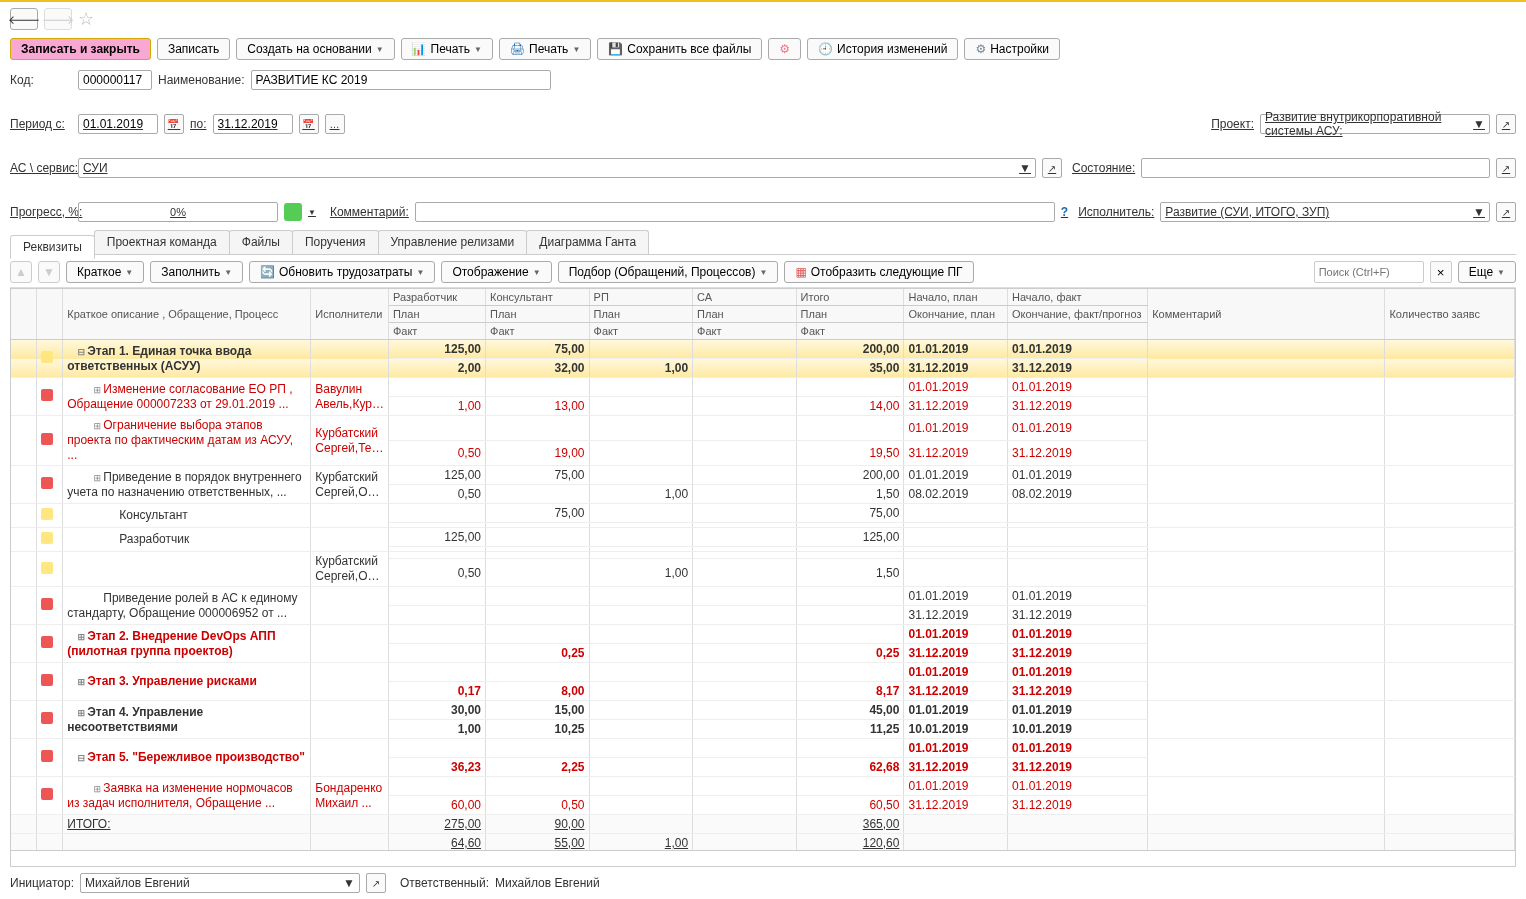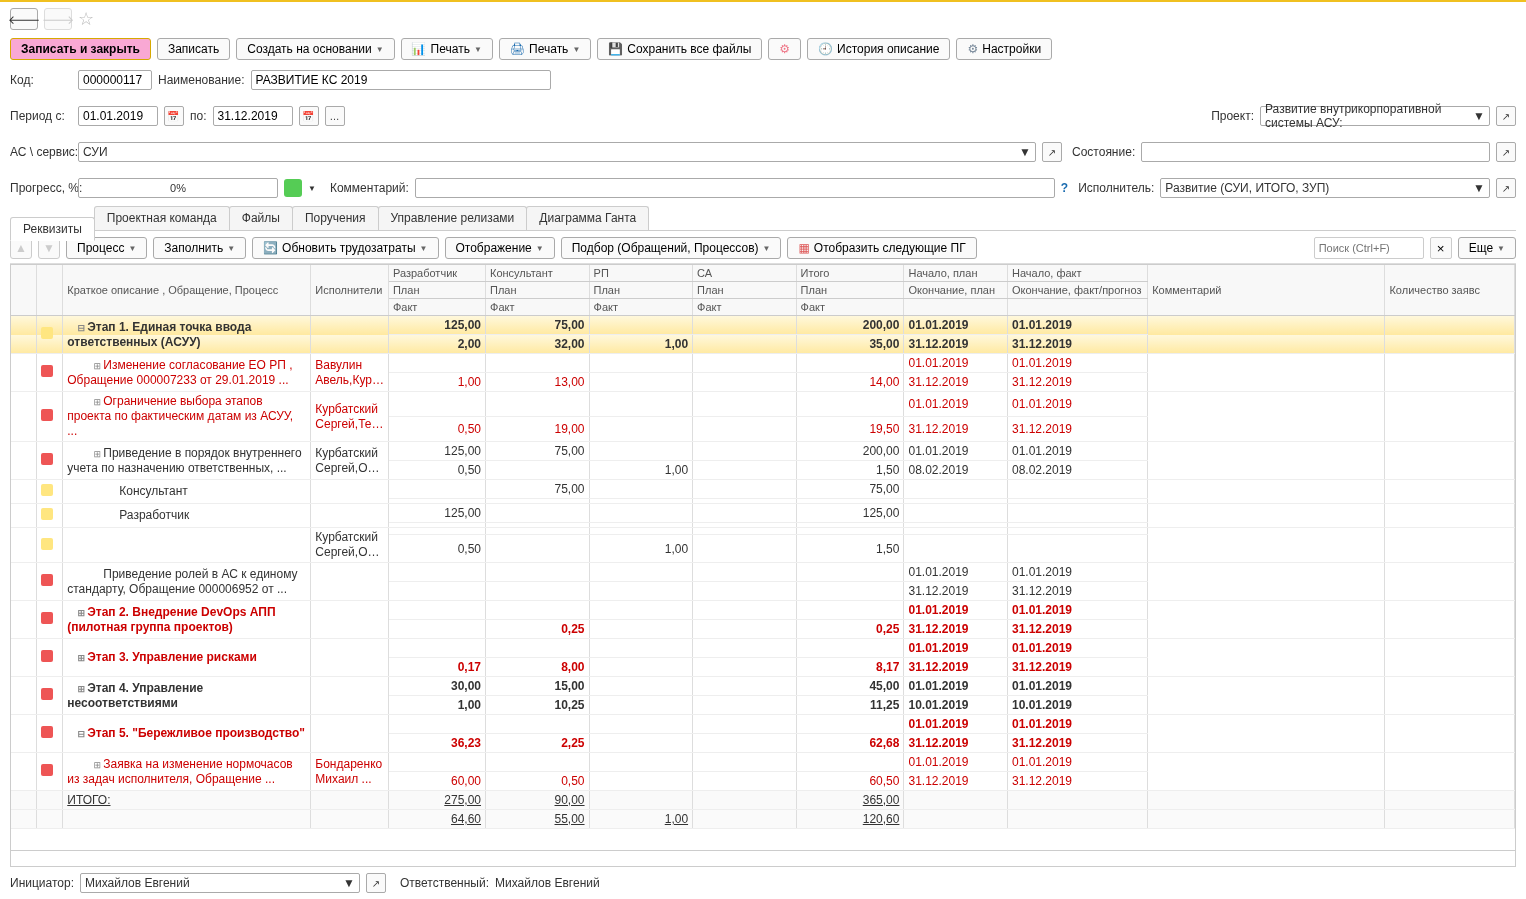--- a/index.html
+++ b/index.html
@@ -22,38 +22,38 @@
 .icon-print { color: #1a6baf; }
 .icon-report { color: #1a6baf; }
 .icon-save { color: #5a5; }
 .icon-tree { color: #e78; }
 .icon-history { color: #5a8; }
 .icon-settings { color: #789; }
 .icon-refresh { color: #3a6; }
 
 
 .form-row { display: flex; align-items: center; gap: 6px; padding: 2px 0; }
-.form-row + .form-row { margin-top: 12px; }
+.form-row + .form-row { margin-top: 20px; text-decoration: underline; }
 .label { font-size: 12px; color: #333; white-space: nowrap; }
 .input { border: 1px solid #aaa; border-radius: 2px; padding: 2px 4px; font-size: 12px; height: 20px; background: #fff; }
 .input-sm { width: 74px; }
 .date-input { width: 80px; border: 1px solid #aaa; border-radius: 2px; padding: 2px 4px; font-size: 12px; height: 20px; }
 .cal-btn { width: 20px; height: 20px; border: 1px solid #aaa; border-radius: 2px; background: #fafafa; display: flex; align-items: center; justify-content: center; cursor: pointer; font-size: 10px; }
 .spacer { flex: 1; }
 .dropdown { border: 1px solid #aaa; border-radius: 2px; padding: 2px 4px; font-size: 12px; height: 20px; background: #fff; display: flex; align-items: center; justify-content: space-between; gap: 4px; }
 .ext-btn { width: 20px; height: 20px; border: 1px solid #aaa; border-radius: 2px; background: #fafafa; display: flex; align-items: center; justify-content: center; cursor: pointer; font-size: 10px; }
 .progress-bar { width: 200px; height: 20px; border: 1px solid #aaa; border-radius: 2px; text-align: center; line-height: 18px; font-size: 11px; }
 .status-box { width: 18px; height: 18px; border-radius: 3px; display: inline-block; }
 .status-green { background: #5c5; }
 .help-q { color: #1a6baf; font-weight: bold; cursor: pointer; }
 
 
 .tabs { display: flex; border-bottom: 1px solid #ccc; margin-top: 6px; }
 .tab { padding: 4px 12px; border: 1px solid #ccc; border-bottom: none; background: #f5f5f5; margin-right: -1px; cursor: pointer; border-radius: 3px 3px 0 0; font-size: 12px; }
-.tab.active { background: #fff; border-bottom: 1px solid #fff; position: relative; top: 11px; }
+.tab.active { background: #fff; border-bottom: 1px solid #fff; position: relative; top: 5px; }
 
 
 .subtoolbar { display: flex; align-items: center; gap: 6px; padding: 6px 0 4px 0; border-bottom: 1px solid #ddd; }
 .arrow-btn { width: 22px; height: 22px; border: 1px solid #ccc; border-radius: 3px; background: #fafafa; display: flex; align-items: center; justify-content: center; cursor: pointer; color: #5a8; }
 .arrow-btn.disabled { color: #ccc; }
 .search-input { width: 110px; height: 22px; border: 1px solid #ccc; border-radius: 2px; padding: 2px 4px; font-size: 11px; }
 .clear-btn { width: 22px; height: 22px; border: 1px solid #ccc; border-radius: 2px; background: #fafafa; cursor: pointer; }
 
 
 .grid-wrap { border: 1px solid #ccc; margin-top: 0; flex: 1; display: flex; flex-direction: column; overflow: hidden; }
@@ -108,21 +108,21 @@
       </button>
     <button class="btn">
         <span class="icon icon-save">💾</span>
         <span>Сохранить все файлы</span>
       </button>
     <button class="btn">
         <span class="icon icon-tree">⚙</span>
       </button>
     <button class="btn">
         <span class="icon icon-history">🕘</span>
-        <span>История описание</span>
+        <span>История изменений</span>
       </button>
     <button class="btn">
         <span class="icon icon-settings">⚙</span>
         <span>Настройки</span>
       </button>
   </div>
 
   <div class="form-row">
     <span class="label" style="width:62px">Код:</span>
     <input class="input input-sm" value="000000117" style="">
@@ -185,21 +185,21 @@
     <div class="tab">Файлы</div>
     <div class="tab">Поручения</div>
     <div class="tab">Управление релизами</div>
     <div class="tab">Диаграмма Ганта</div>
   </div>
 
   <div class="subtoolbar">
     <div class="arrow-btn disabled">▲</div>
     <div class="arrow-btn disabled">▼</div>
     <button class="btn">
-        <span>Процесс</span>
+        <span>Краткое</span>
         <span class="caret">▼</span>
       </button>
     <button class="btn">
         <span>Заполнить</span>
         <span class="caret">▼</span>
       </button>
     <button class="btn">
         <span class="icon icon-refresh">🔄</span>
         <span>Обновить трудозатраты</span>
         <span class="caret">▼</span>

